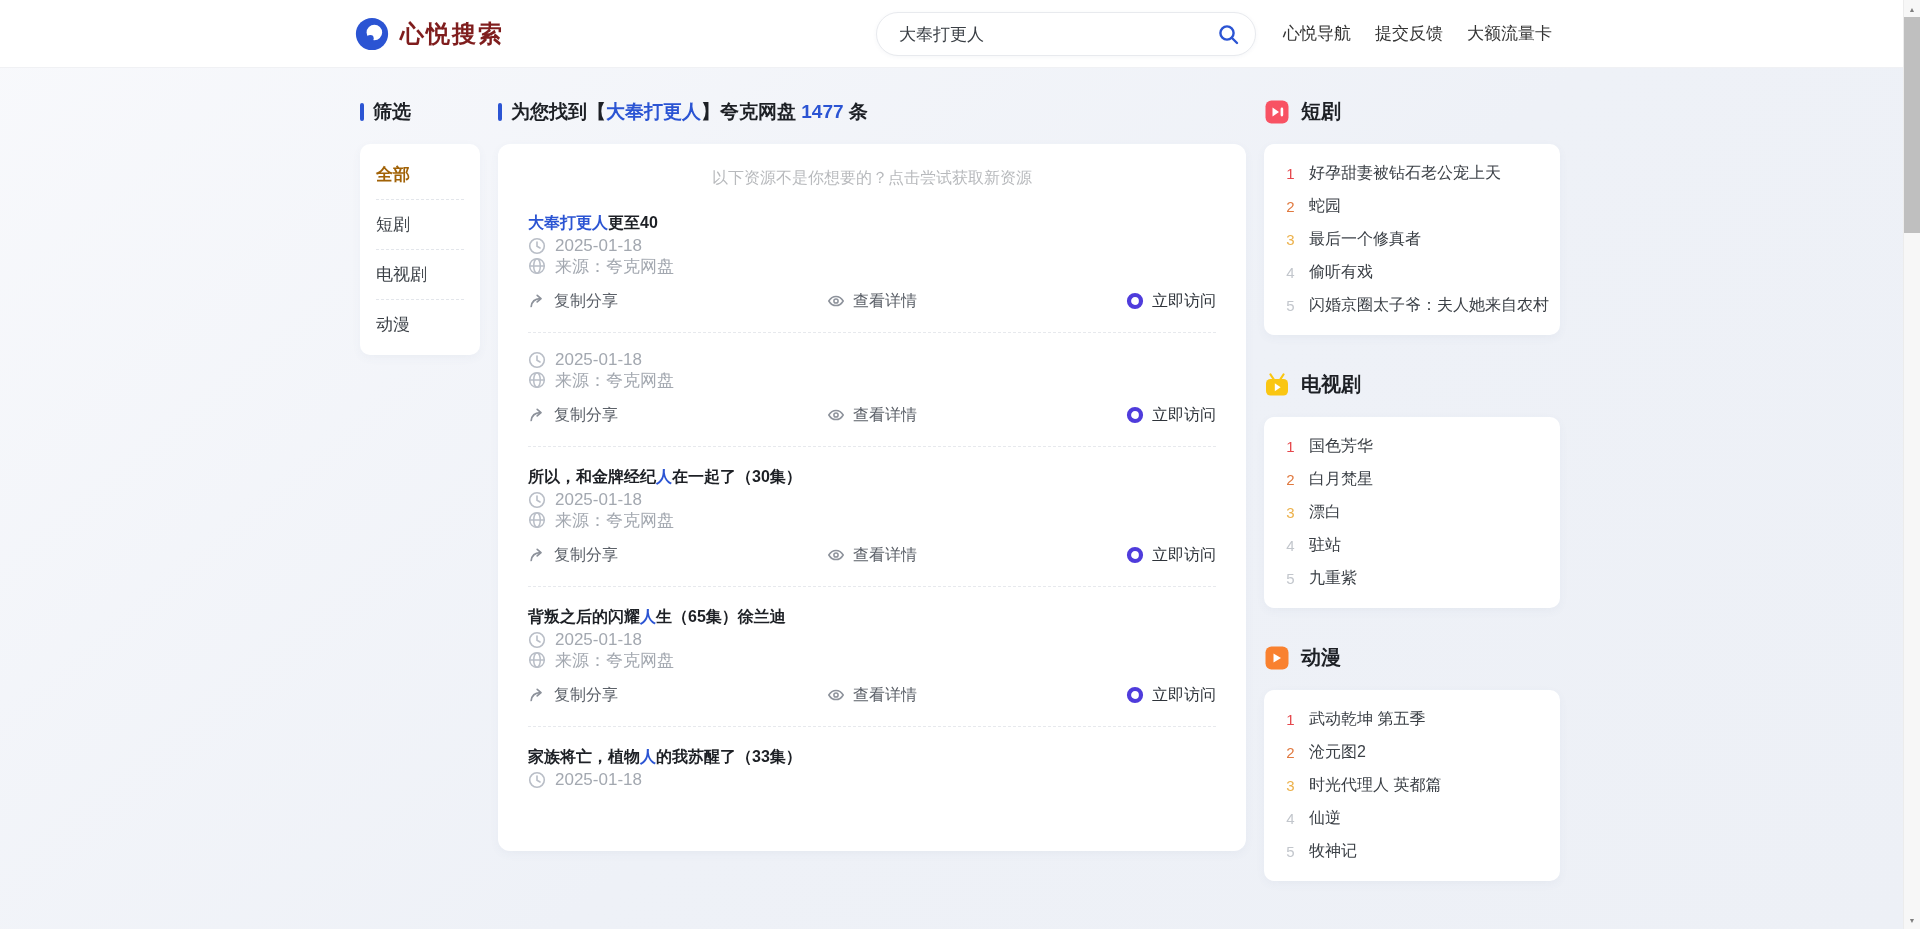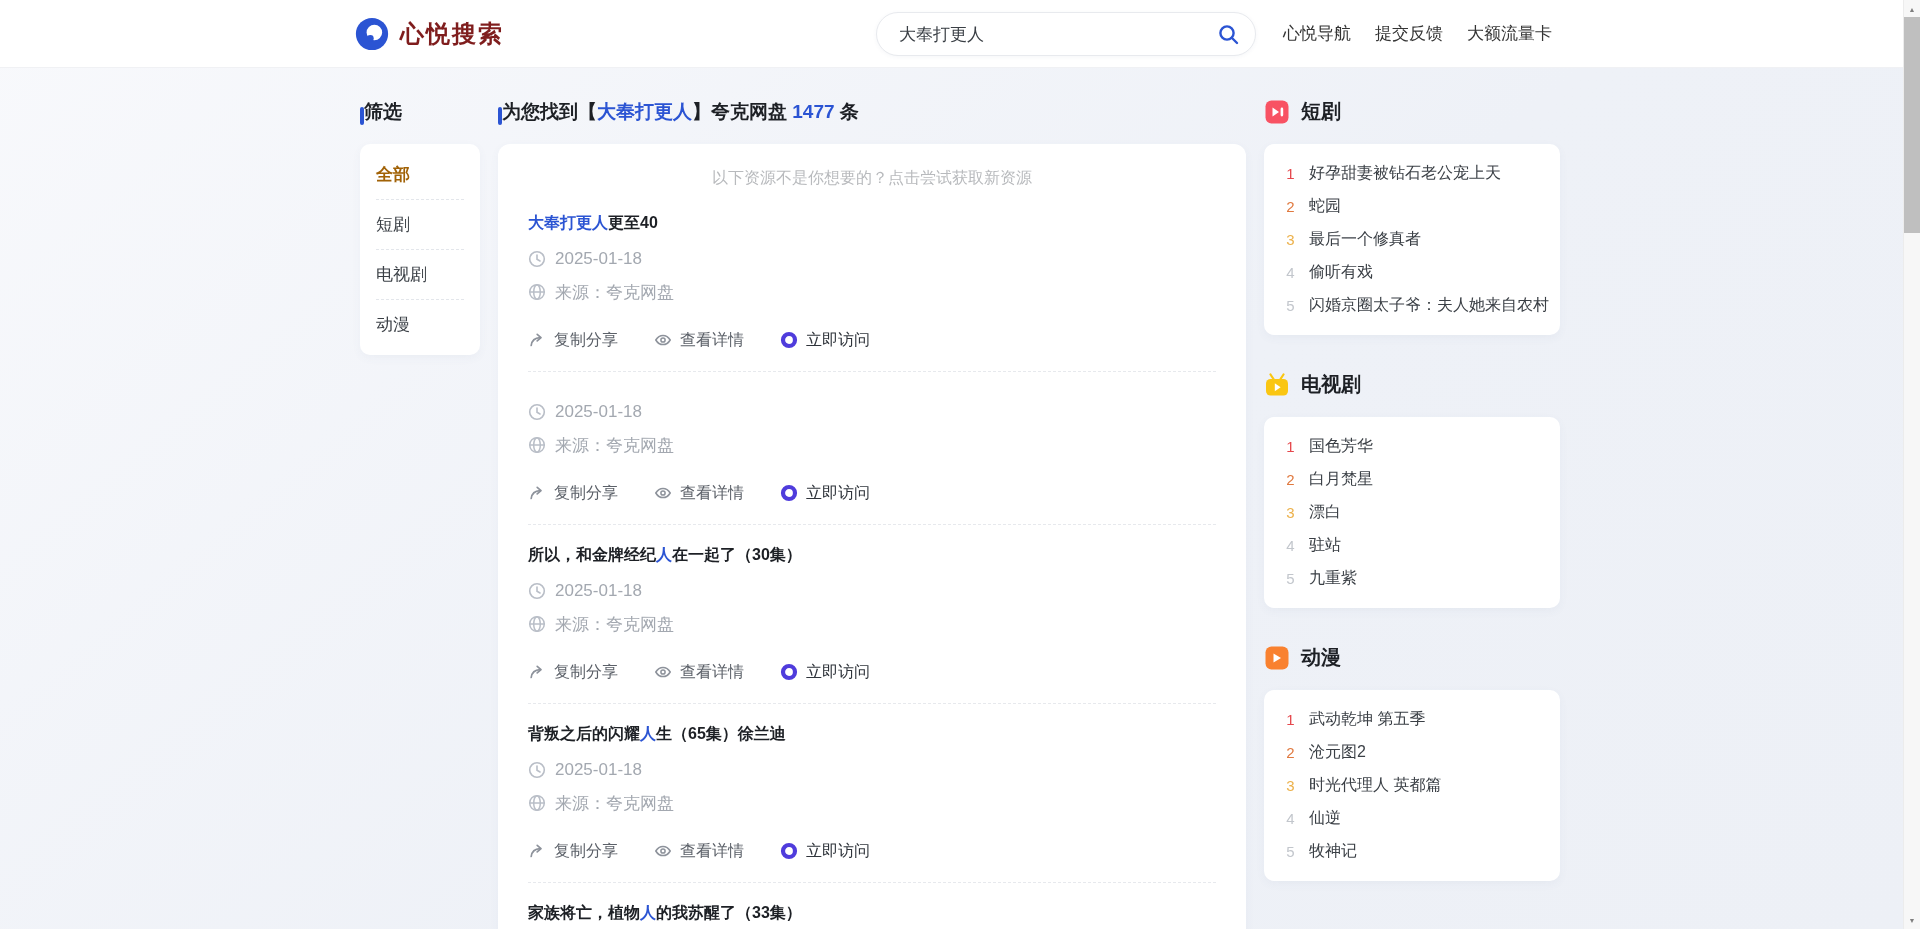--- a/index.html
+++ b/index.html
@@ -29,39 +29,39 @@
     font-family: "Liberation Sans", "DejaVu Sans", sans-serif;
   }
   .search-btn { border: none; background: none; padding: 0 15px 0 0; cursor: pointer; display: flex; align-items: center; }
   .nav { position: absolute; right: 8px; top: 0; height: 100%; display: flex; align-items: center; gap: 24px; }
   .nav a { font-size: 17px; color: #343434; text-decoration: none; cursor: pointer; white-space: nowrap; }
   
   .content { width: 1200px; margin: 0 auto; padding-top: 30px; display: flex; gap: 18px; align-items: flex-start; }
   .filter-col { width: 120px; flex: none; }
   .main-col { width: 748px; flex: none; }
   .right-col { flex: 1; min-width: 0; }
-  .col-title { display: flex; align-items: flex-end; height: 27px; margin-bottom: 19px; }
+  .col-title { display: flex; align-items: center; gap: 9px; height: 27px; margin-bottom: 19px; }
   .bar { width: 4px; height: 18px; background: #2b54d3; border-radius: 2px; flex: none; }
   .col-title-text { font-size: 19px; font-weight: 700; color: #1d2025; white-space: nowrap; }
   .hl-blue { color: #2b54d3; }
   .card { background: #fff; border-radius: 10px; box-shadow: 0 3px 10px rgba(80,100,140,0.05); }
   
   .filter-card { padding: 6px 16px; }
   .filter-item { padding: 13px 0; font-size: 17px; color: #3a3f45; cursor: pointer; border-bottom: 1px dashed #e3e6eb; }
   .filter-item:last-child { border-bottom: none; }
   .filter-item.active { color: #a16207; font-weight: 700; }
   
   .results-card { border-radius: 12px; padding: 24px 30px 40px; }
   .notice { text-align: center; color: #b8babd; font-size: 16px; line-height: 19px; margin-bottom: 6px; cursor: pointer; }
   .result { padding: 17px 0 21px; border-bottom: 1px dashed #e7e9ed; }
   .result:last-child { border-bottom: none; }
   .result-title { font-size: 16px; line-height: 26px; font-weight: 700; color: #1d2025; cursor: pointer; }
   .result-title .hl { color: #2b54d3; }
-  .meta { display: flex; align-items: center; gap: 9px; margin-top: 13px; height: 20px; color: #a3a8b0; font-size: 17px; }
-  .actions { display: flex; align-items: center; gap: 36px; margin-top: 28px; height: 20px; }
+  .meta { display: flex; align-items: center; gap: 9px; height: 20px; color: #a3a8b0; font-size: 17px; }
+  .actions { display: flex; align-items: center; gap: 36px; margin-top: 15px; height: 20px; justify-content: space-between; }
   .action { display: flex; align-items: center; gap: 8px; font-size: 16px; color: #5c6169; cursor: pointer; }
   .action.visit span { color: #2f343b; }
   
   .rank-section { margin-bottom: 36px; }
   .rank-section:last-child { margin-bottom: 0; }
   .rank-header { display: flex; align-items: center; gap: 11px; height: 27px; margin-bottom: 19px; }
   .rank-title { font-size: 20px; font-weight: 700; color: #1d2025; }
   .rank-card { padding: 13px 20px; }
   .rank-item { display: flex; align-items: center; gap: 12px; padding: 6px 0; font-size: 16px; color: #3a3f45; cursor: pointer; white-space: nowrap; }
   .rk { width: 13px; flex: none; text-align: center; font-size: 15px; }

